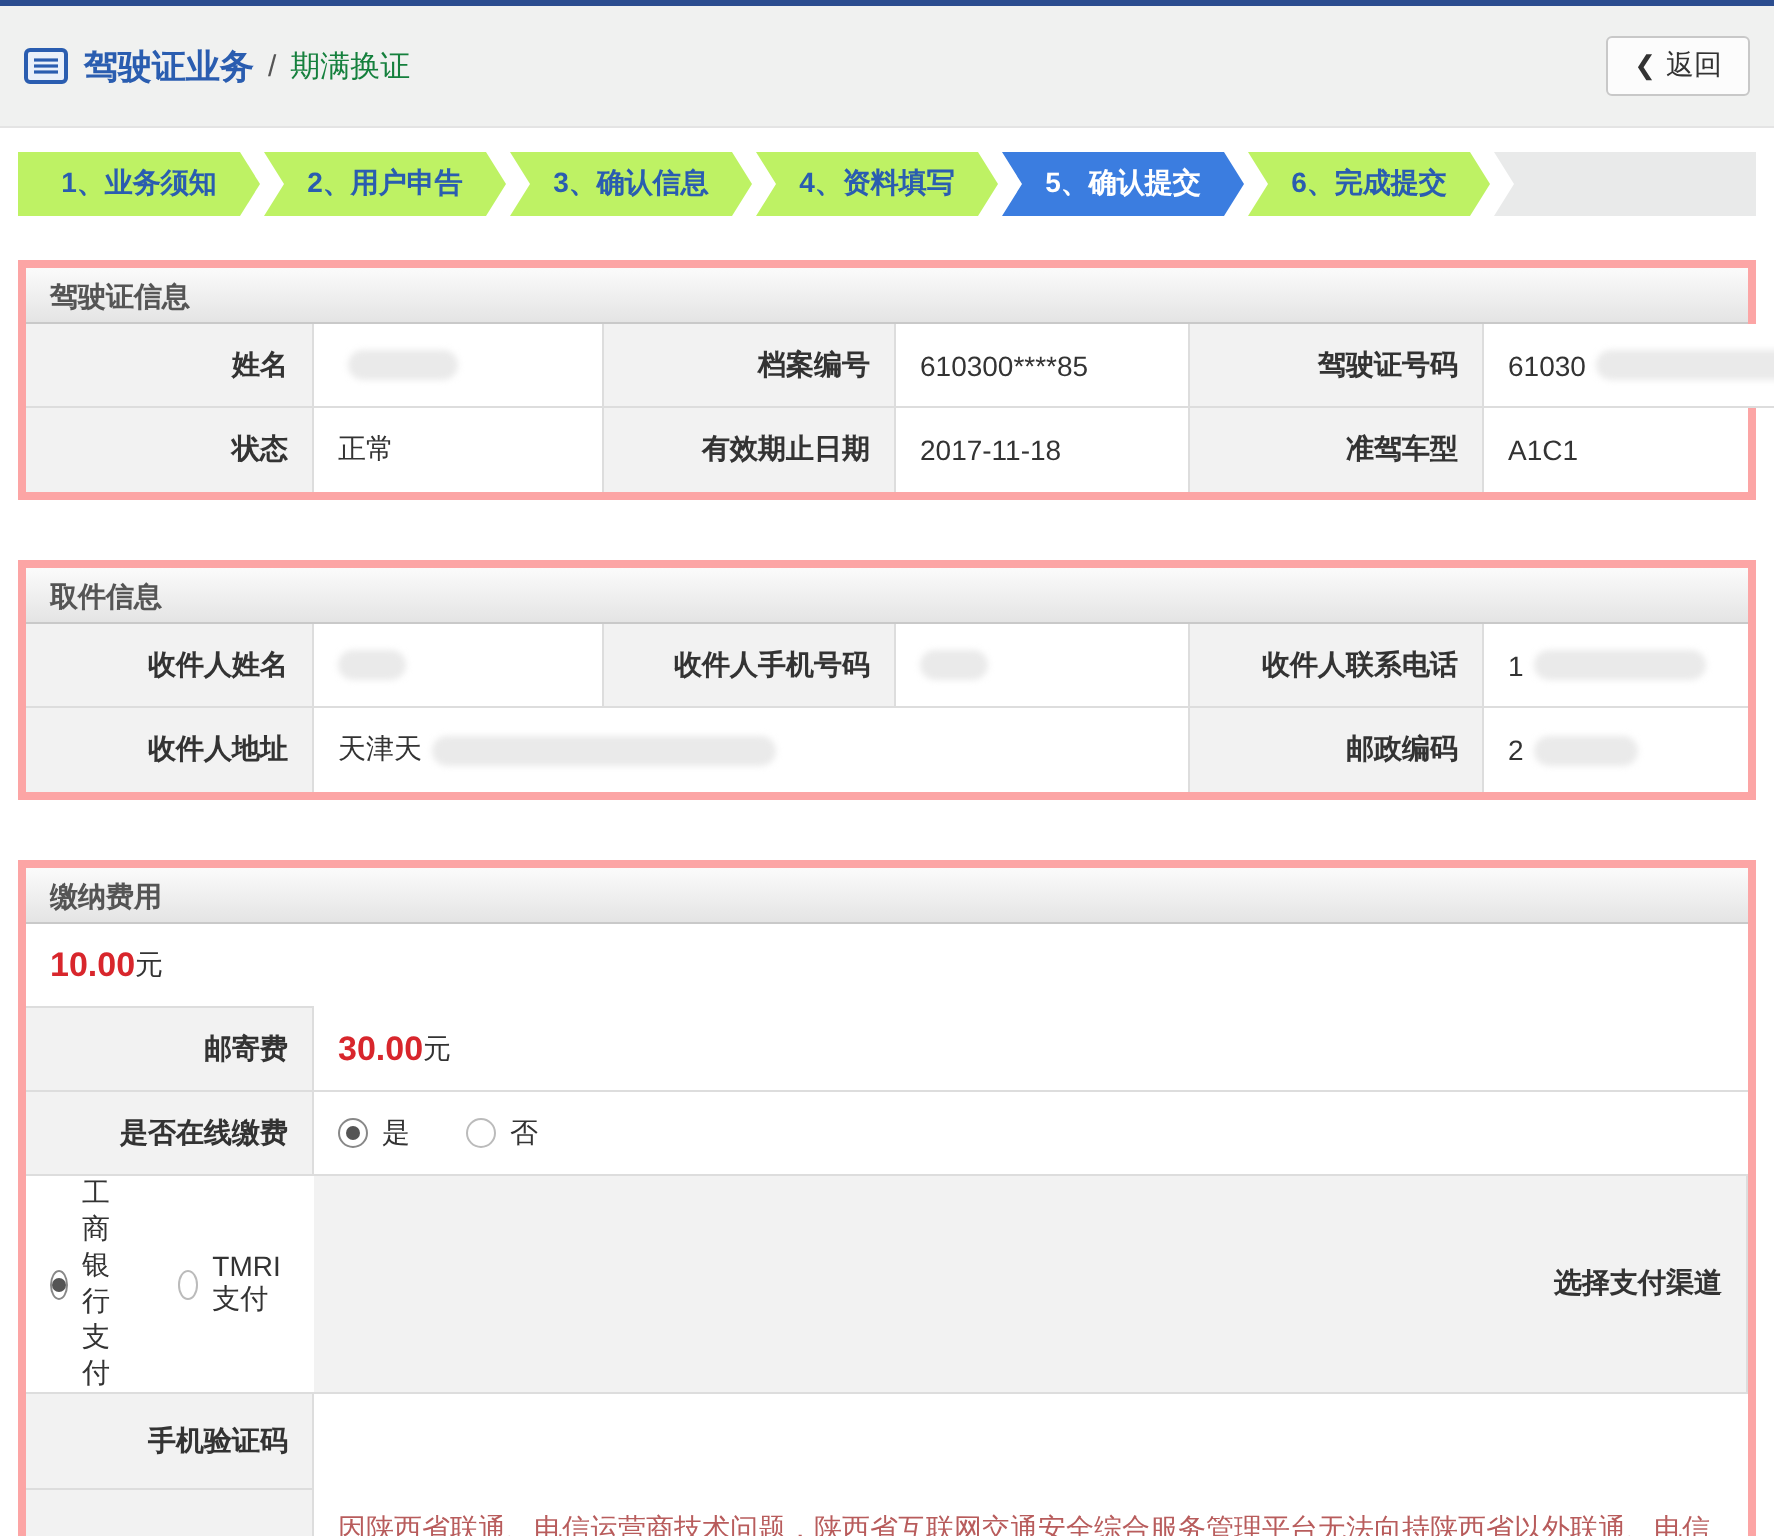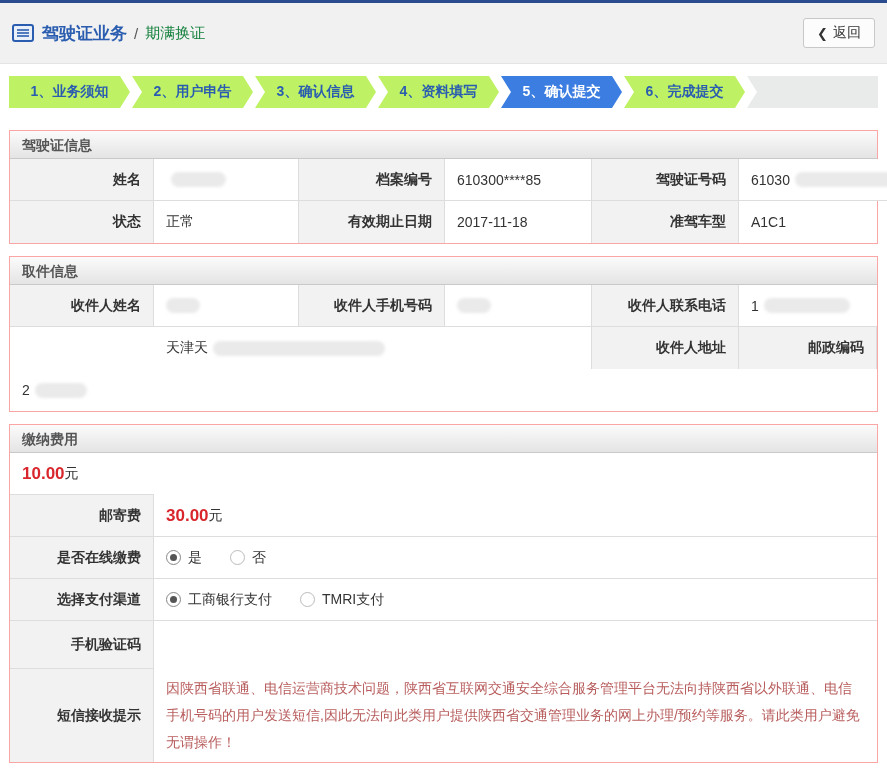--- a/index.html
+++ b/index.html
@@ -36,21 +36,21 @@
     clip-path: polygon(0 0, calc(100% - 10px) 0, 100% 50%, calc(100% - 10px) 100%, 0 100%, 10px 50%);
   }
   .tab.first { clip-path: polygon(0 0, calc(100% - 10px) 0, 100% 50%, calc(100% - 10px) 100%, 0 100%); }
   .tab.active { background: #3b7de0; color: #fff; }
   .tab-filler {
     flex: 1; background: #e9eaea;
     clip-path: polygon(0 0, 100% 0, 100% 100%, 0 100%, 10px 50%);
   }
   
   .main { padding: 0 9px; margin-top: 22px; }
-  .section { border: 1px solid #fca5a5; margin-bottom: 12px; background: #fff; }
+  .section { border: 4px solid #fca5a5; margin-bottom: 30px; background: #fff; }
   .section-header {
     height: 28px; line-height: 28px; padding-left: 12px;
     background: linear-gradient(#fbfbfb, #e4e4e4);
     border-bottom: 1px solid #c9c9c9;
     font-weight: bold; color: #555; font-size: 14px;
   }
   .grid-row { display: grid; grid-template-columns: 144px 145px 146px 147px 147px 1fr; }
   .fee-row { display: grid; grid-template-columns: 144px 1fr; }
   .cell {
     min-height: 42px; display: flex; align-items: center; padding: 0 12px;
@@ -172,25 +172,25 @@
       <div class="cell val">
           <span class="blur" style="width:34px;margin-left:0"></span>
         </div>
       <div class="cell lbl">收件人联系电话</div>
       <div class="cell val last">
           <span>1</span>
           <span class="blur" style="width:86px"></span>
         </div>
     </div>
     <div class="grid-row">
+      <div class="cell lbl">收件人地址</div>
       <div class="cell val span3">
           <span>天津天</span>
           <span class="blur" style="width:172px"></span>
         </div>
-      <div class="cell lbl">收件人地址</div>
       <div class="cell lbl">邮政编码</div>
       <div class="cell val last">
           <span>2</span>
           <span class="blur" style="width:52px"></span>
         </div>
     </div>
   </div>
 
   <div class="section">
     <div class="section-header">缴纳费用</div>
@@ -218,31 +218,31 @@
           <span>是</span>
         </span>
         <span class="radio">
           <span class="rcircle"></span>
           <span>否</span>
         </span>
       </div>
     </div>
 
     <div class="fee-row">
-      <div class="cell lbl">选择支付渠道</div>
       <div class="cell val last">
         <span class="radio">
           <span class="rcircle checked"></span>
           <span>工商银行支付</span>
         </span>
         <span class="radio">
           <span class="rcircle"></span>
           <span>TMRI支付</span>
         </span>
       </div>
+      <div class="cell lbl">选择支付渠道</div>
     </div>
 
     <div class="fee-row">
       <div class="cell lbl tall">手机验证码</div>
     </div>
 
     <div class="fee-row">
       <div class="cell lbl notice-cell">短信接收提示</div>
       <div class="cell val last notice-cell">
         <div class="notice-text">因陕西省联通、电信运营商技术问题，陕西省互联网交通安全综合服务管理平台无法向持陕西省以外联通、电信手机号码的用户发送短信,因此无法向此类用户提供陕西省交通管理业务的网上办理/预约等服务。请此类用户避免无谓操作！</div>

